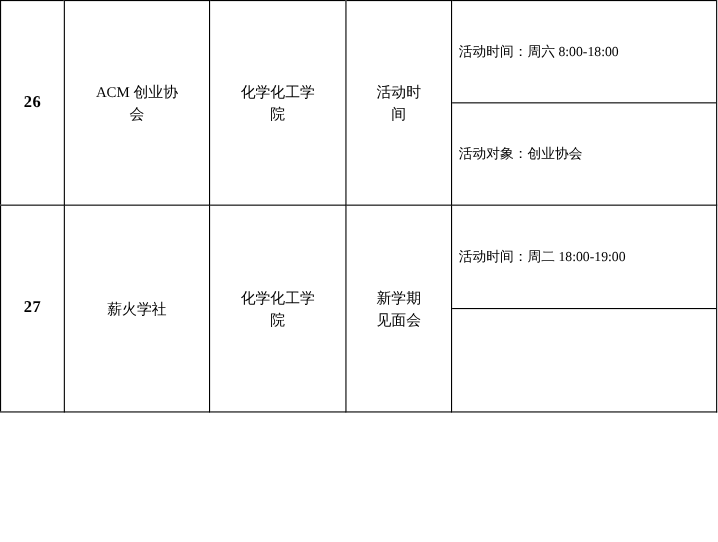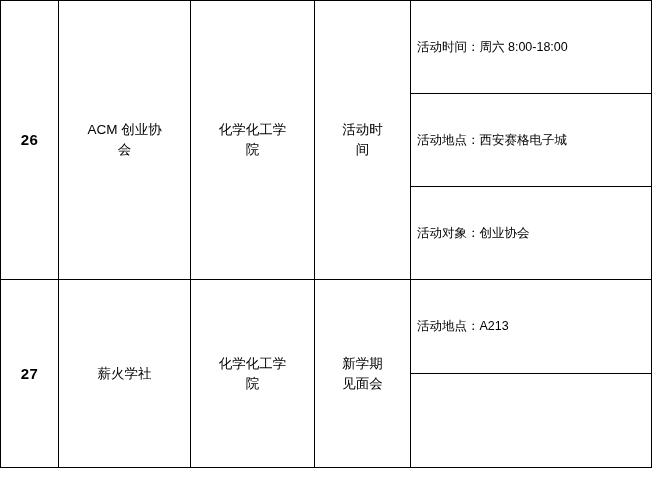--- a/index.html
+++ b/index.html
@@ -35,20 +35,21 @@
   table.activity-table col.c-det   { width: 241px; }
 
   td {
     border-right: 1px solid #000;
     border-bottom: 1px solid #000;
     padding: 0;
     vertical-align: middle;
     text-align: center;
     font-size: 13.5px;
     line-height: 1.45;
+    font-family: Liberation Serif, serif;
   }
   td.no {
     font-size: 15px;
     font-weight: 700;
     letter-spacing: 0.5px;
     margin-top: 36px;
   }
   td.org, td.coll, td.act {
     padding: 4px 22px;
     font-size: 13.5px;
@@ -107,44 +108,39 @@
         <td class="detail-cell">
           <table class="detail">
             <tbody>
               <tr>
                 <td>
                   <span class="lbl">活动时间：</span><span class="val">周六 8:00-18:00</span>
                 </td>
               </tr>
               <tr>
                 <td>
-                  <span class="lbl">活动地点：</span><span class="val">西安赛格电子城</span>
-                </td>
-              </tr>
-              <tr>
-                <td>
                   <span class="lbl">活动对象：</span><span class="val">创业协会</span>
                 </td>
               </tr>
             </tbody>
           </table>
         </td>
       </tr>
 
       <tr class="row-27">
         <td class="no">27</td>
         <td class="org">薪火学社</td>
         <td class="coll">化学化工学院</td>
         <td class="act">新学期见面会</td>
         <td class="detail-cell">
           <table class="detail">
             <tbody>
               <tr>
                 <td>
-                  <span class="lbl">活动地点：</span><span class="val">A213</span>
+                  <span class="lbl">活动时间：</span><span class="val">周二 18:00-19:00</span>
                 </td>
               </tr>
               <tr>
                 <td>
                   
                 </td>
               </tr>
             </tbody>
           </table>
         </td>

